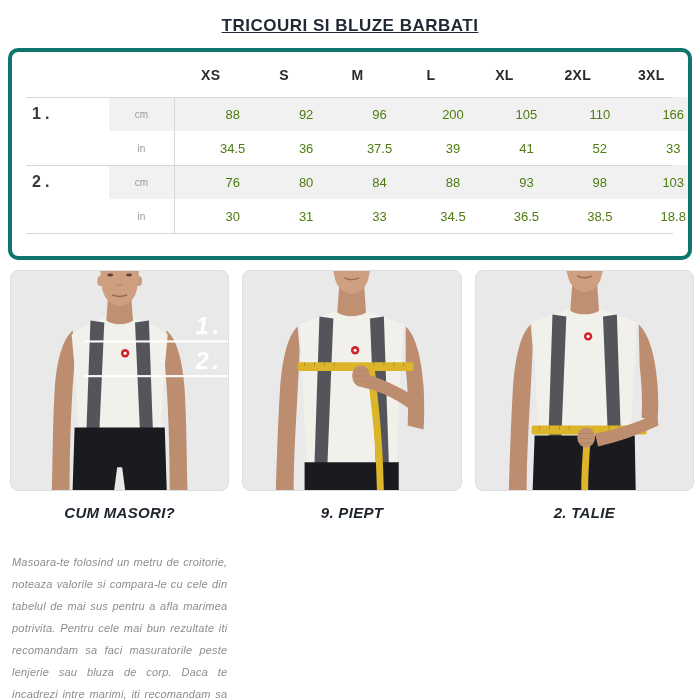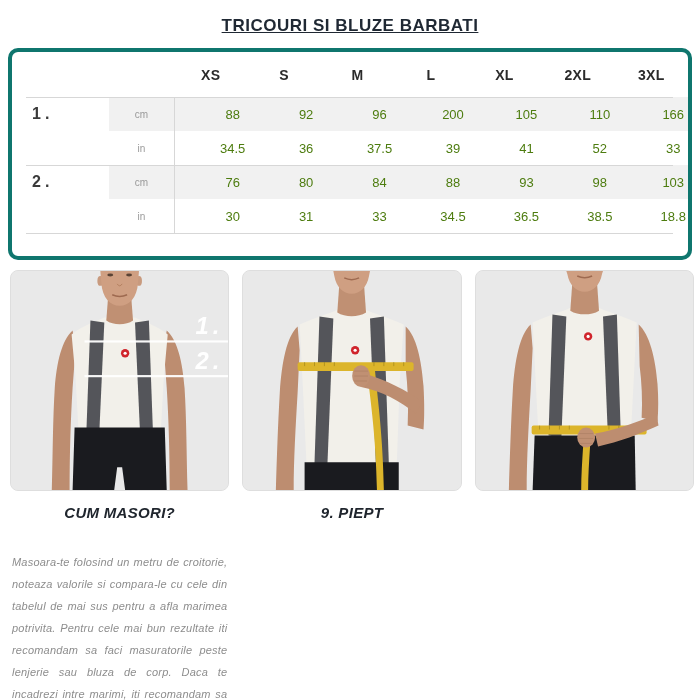--- a/index.html
+++ b/index.html
@@ -209,15 +209,16 @@
         <circle cx="115" cy="66" r="1.6" fill="#ffffff"></circle>
         <path d="M61 166 L162 166 L163 221 L59 221 Z" fill="#1a1b1f"></path>
         <rect x="58" y="156" width="116" height="9" rx="2" fill="#dcb52b"></rect>
         <path d="M66 156 V160 M76 156 V160 M86 156 V160 M96 156 V160 M136 156 V160 M146 156 V160 M156 156 V160 M166 156 V160" stroke="#8f7a17" stroke-width="0.8" opacity="0.7" fill="none"></path>
         <path d="M110 176 C109 192 108 206 108 221 L115 221 C115 206 116 192 117 176 Z" fill="#dcb52b"></path>
         <path d="M184 144 C166 152 144 160 122 164 L125 177 C146 173 168 164 186 156 Z" fill="#bd8d70"></path>
         <ellipse cx="113" cy="168" rx="9" ry="10" fill="#c09073"></ellipse>
         <path d="M106 164 L120 164 M106 169 L120 169 M107 174 L119 174" stroke="#a97c5f" stroke-width="0.8" opacity="0.7" fill="none"></path>
       </svg>
     </div>
+    <div class="caption">2. TALIE</div>
   </div>
 
 </div>
 
 </body></html>

